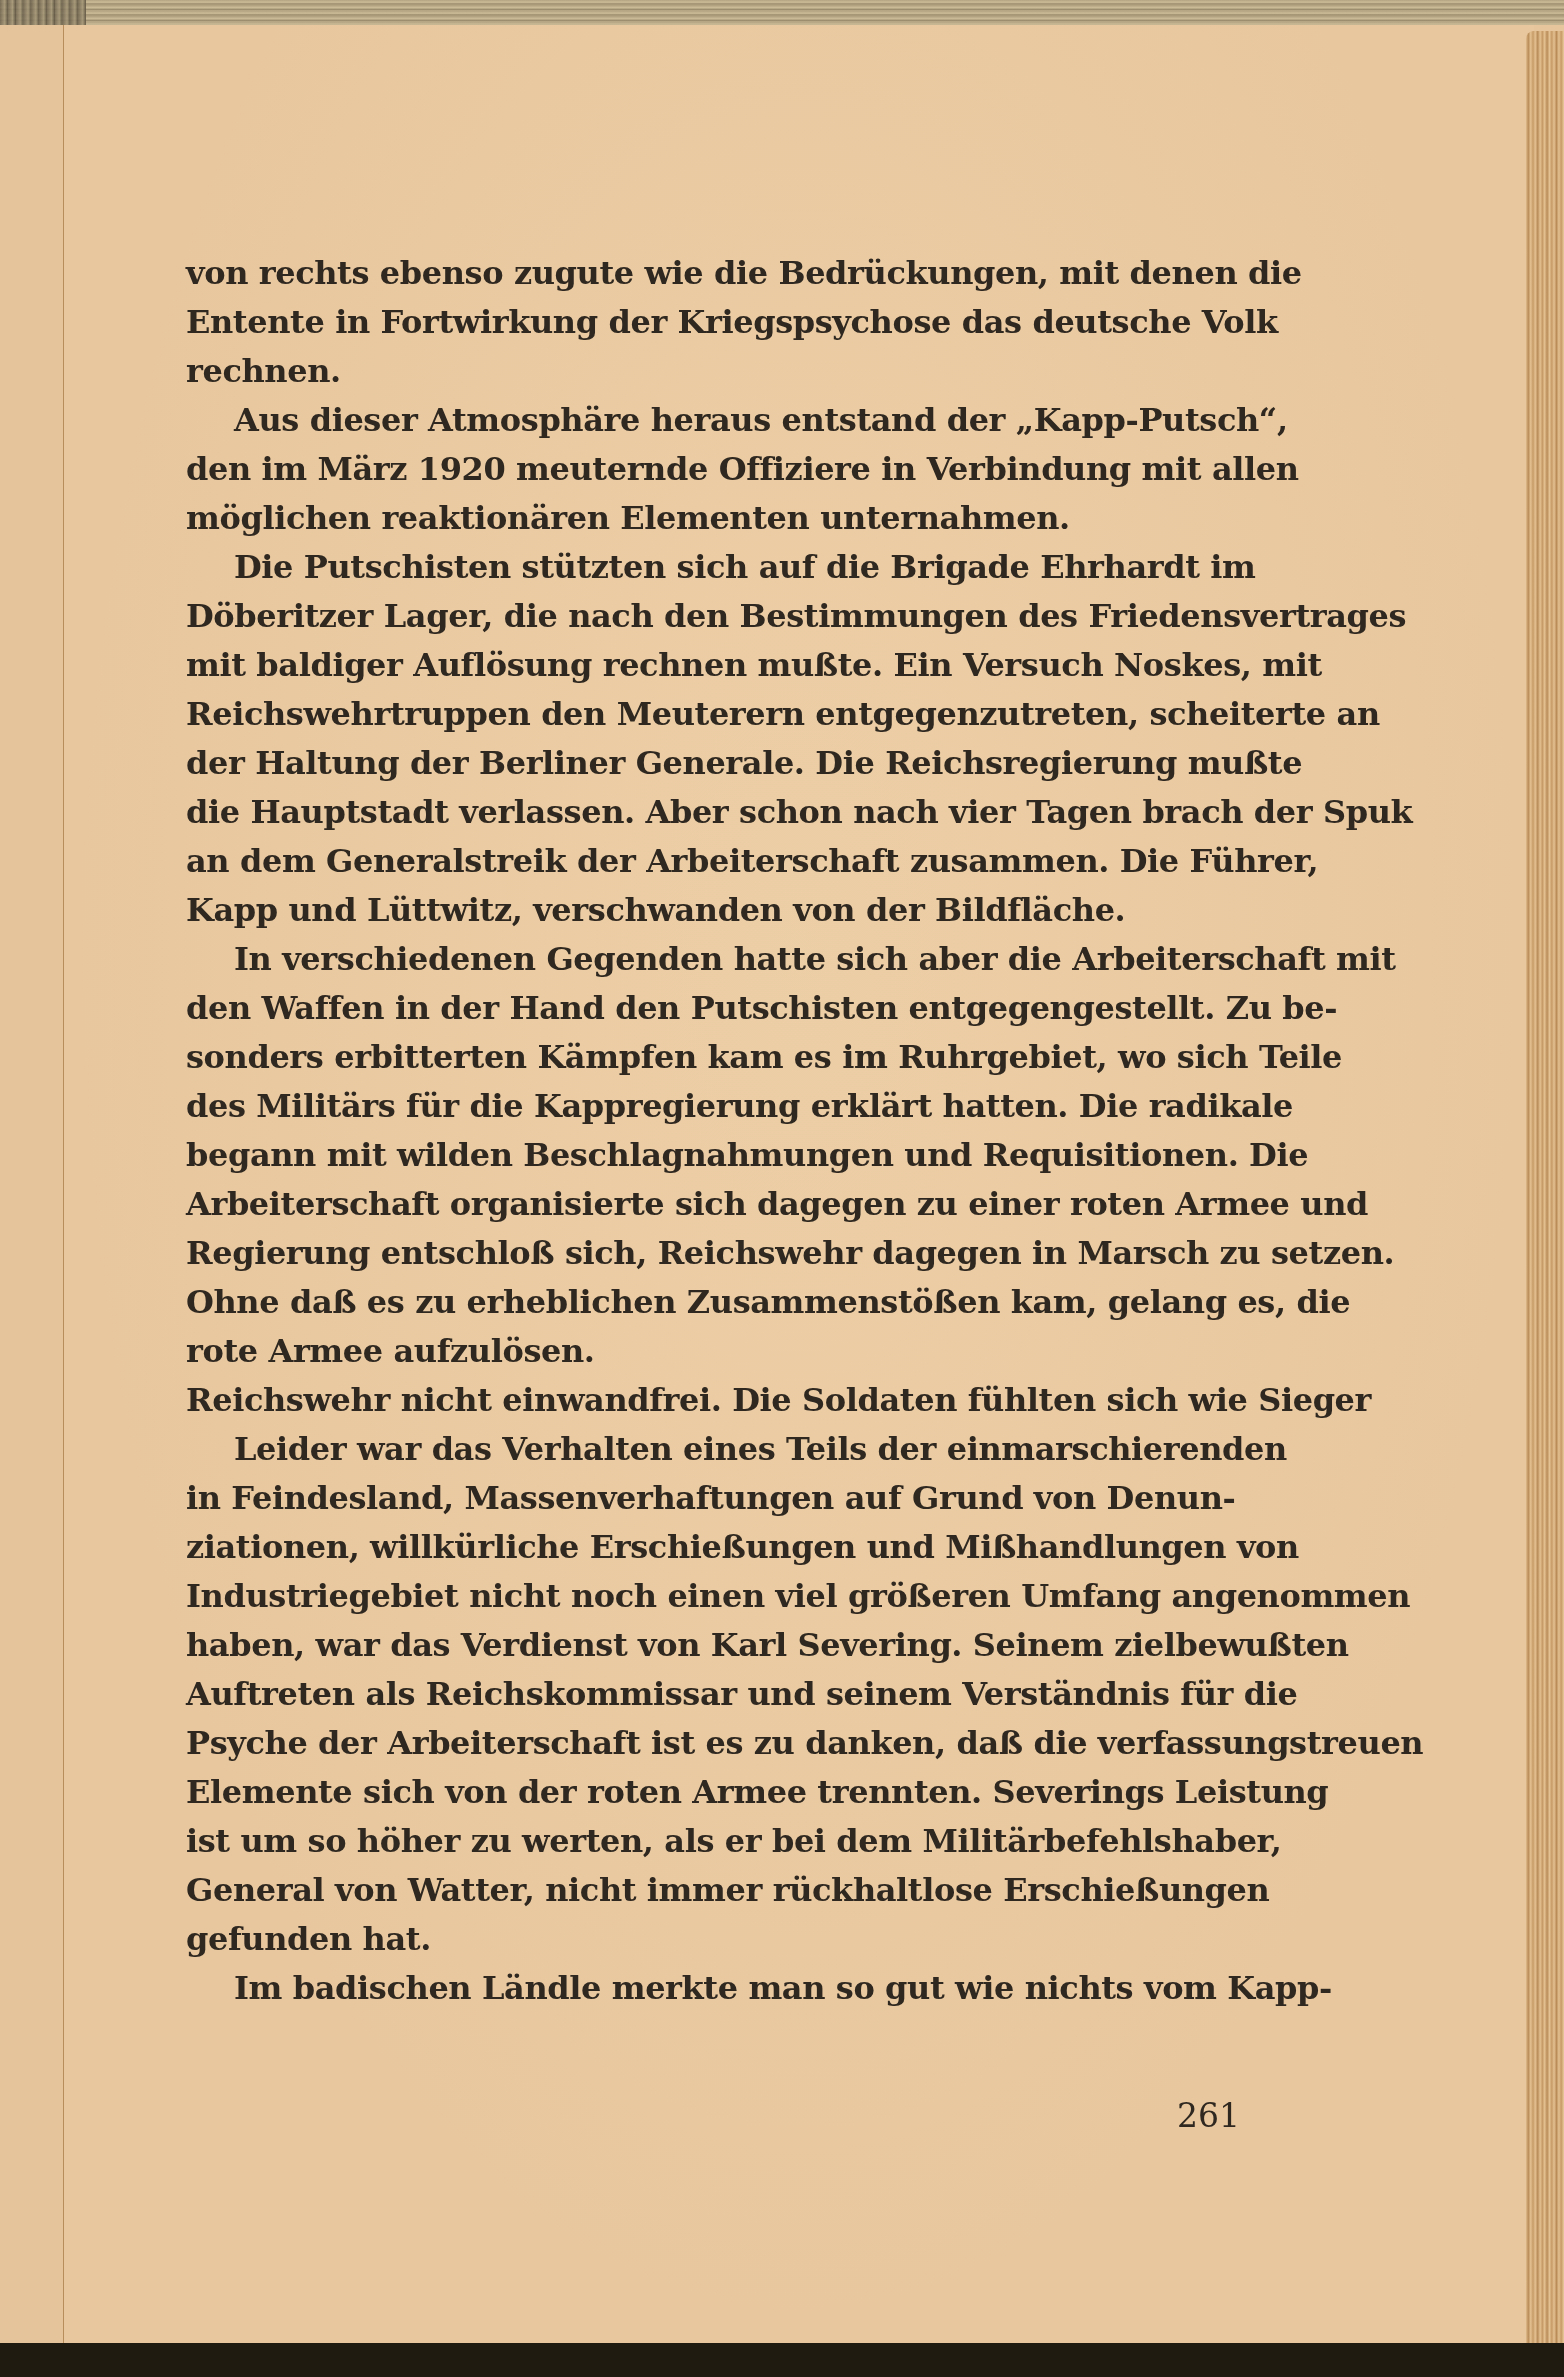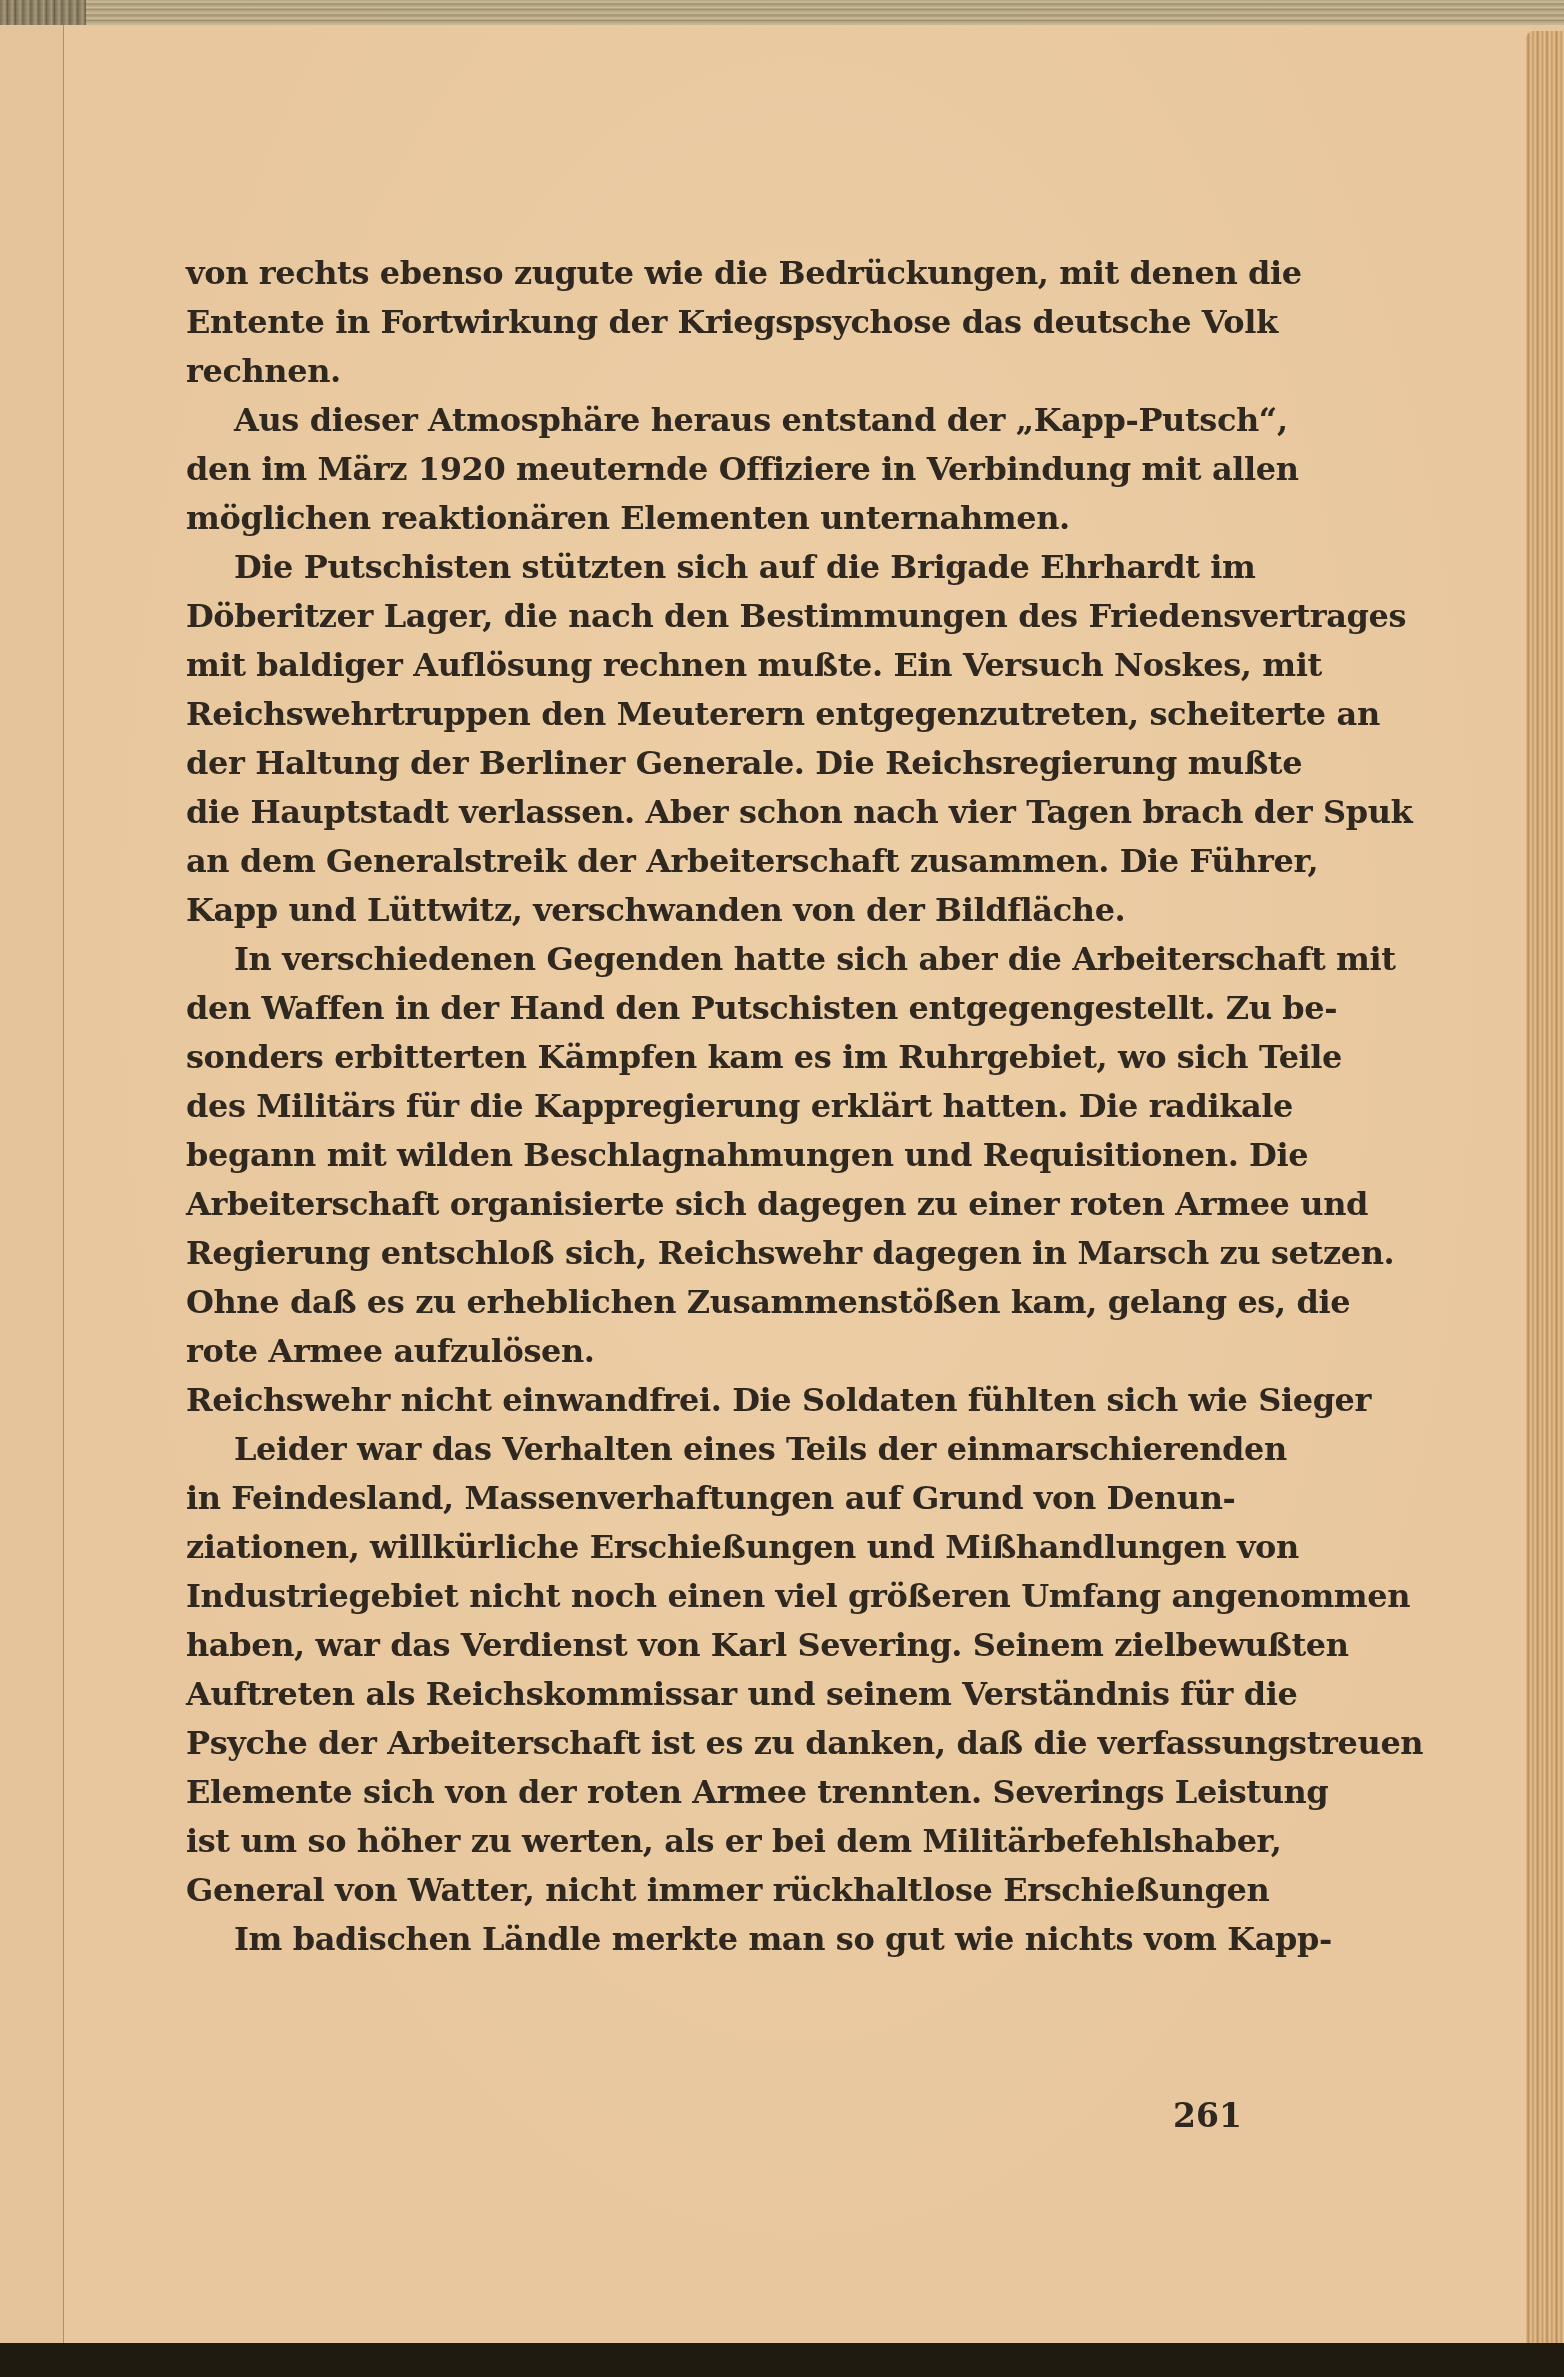--- a/index.html
+++ b/index.html
@@ -86,21 +86,21 @@
     .line.indent {
       padding-left: 48px;
     }
     .page-number {
       position: absolute;
       left: 1173px;
       top: 2096px;
       width: 67px;
       text-align: right;
       font-family: "DejaVu Serif", serif;
-      font-weight: bold;
+      font-weight: normal;
       font-size: 33px;
       color: #2f2820;
     }
   </style>
 </head>
 <body>
 
 <div class="scan">
   <div class="top-fabric">
     <div class="knot"></div>
@@ -151,20 +151,21 @@
       <span class="line indent">Leider war das Verhalten eines Teils der einmarschierenden</span>
       <span class="line">in Feindesland, Massenverhaftungen auf Grund von Denun-</span>
       <span class="line">ziationen, willkürliche Erschießungen und Mißhandlungen von</span>
       <span class="line">Industriegebiet nicht noch einen viel größeren Umfang angenommen</span>
       <span class="line">haben, war das Verdienst von Karl Severing. Seinem zielbewußten</span>
       <span class="line">Auftreten als Reichskommissar und seinem Verständnis für die</span>
       <span class="line">Psyche der Arbeiterschaft ist es zu danken, daß die verfassungstreuen</span>
       <span class="line">Elemente sich von der roten Armee trennten. Severings Leistung</span>
       <span class="line">ist um so höher zu werten, als er bei dem Militärbefehlshaber,</span>
       <span class="line">General von Watter, nicht immer rückhaltlose Erschießungen</span>
+      <span class="line last">gefunden hat.</span>
     </div>
 
     <div class="para">
       <span class="line indent">Im badischen Ländle merkte man so gut wie nichts vom Kapp-</span>
     </div>
   </div>
 
   <div class="page-number">261</div>
 
   <div class="bottom-dark"></div>

